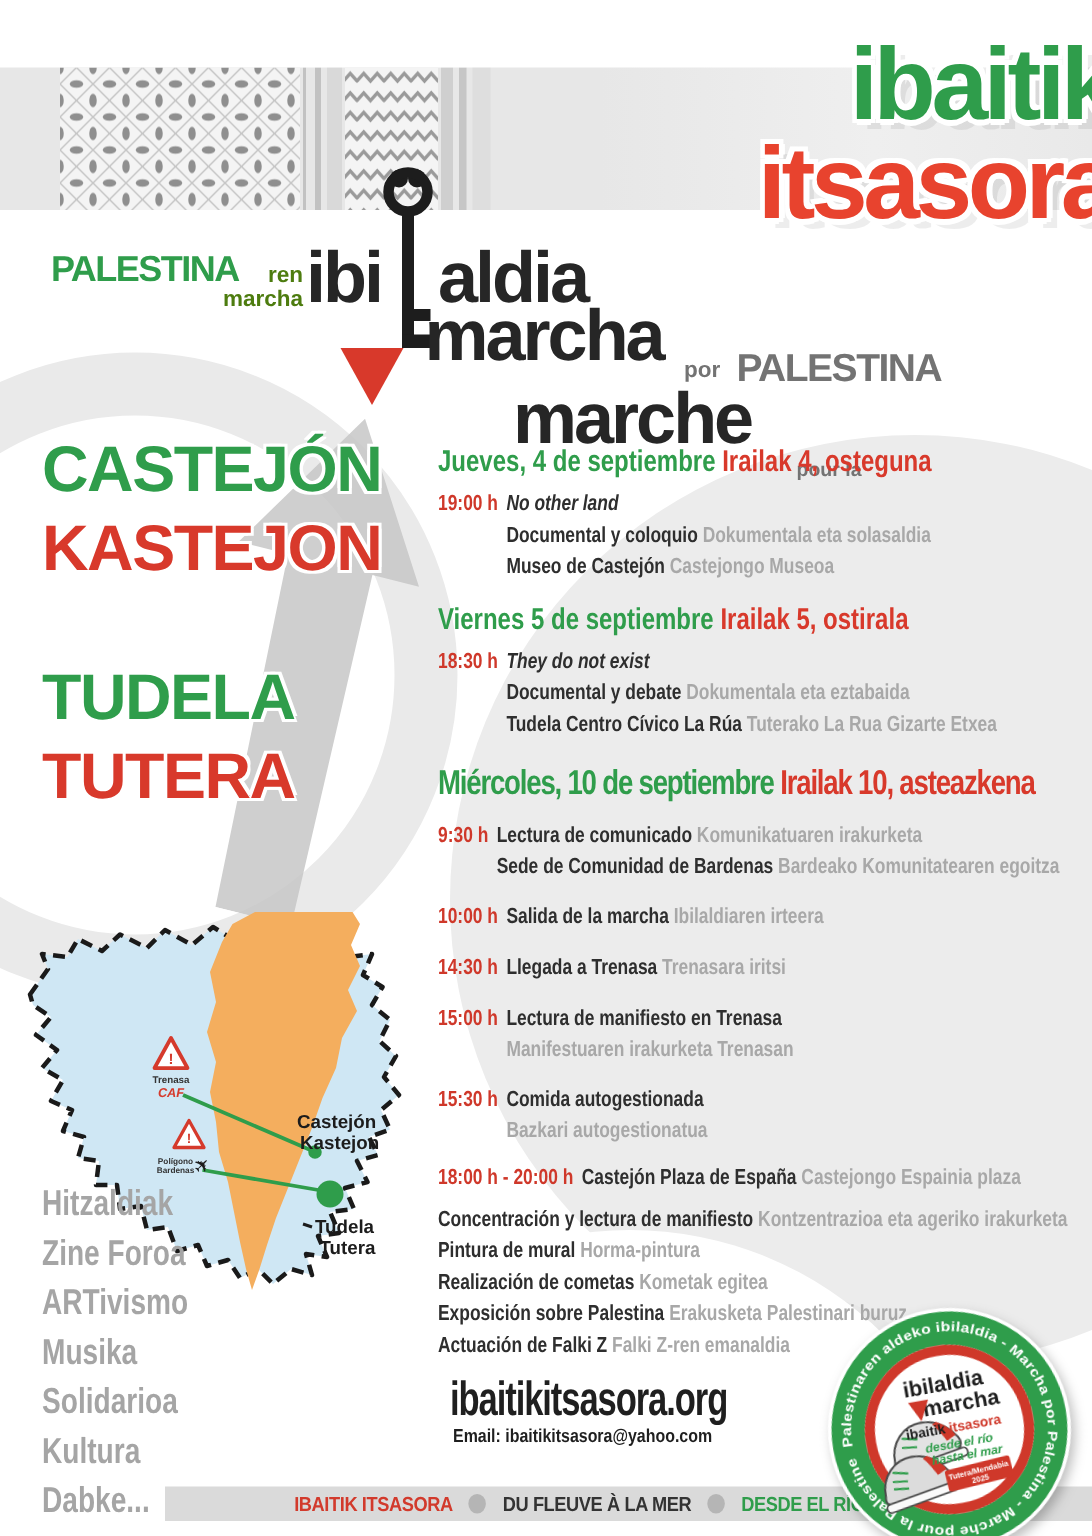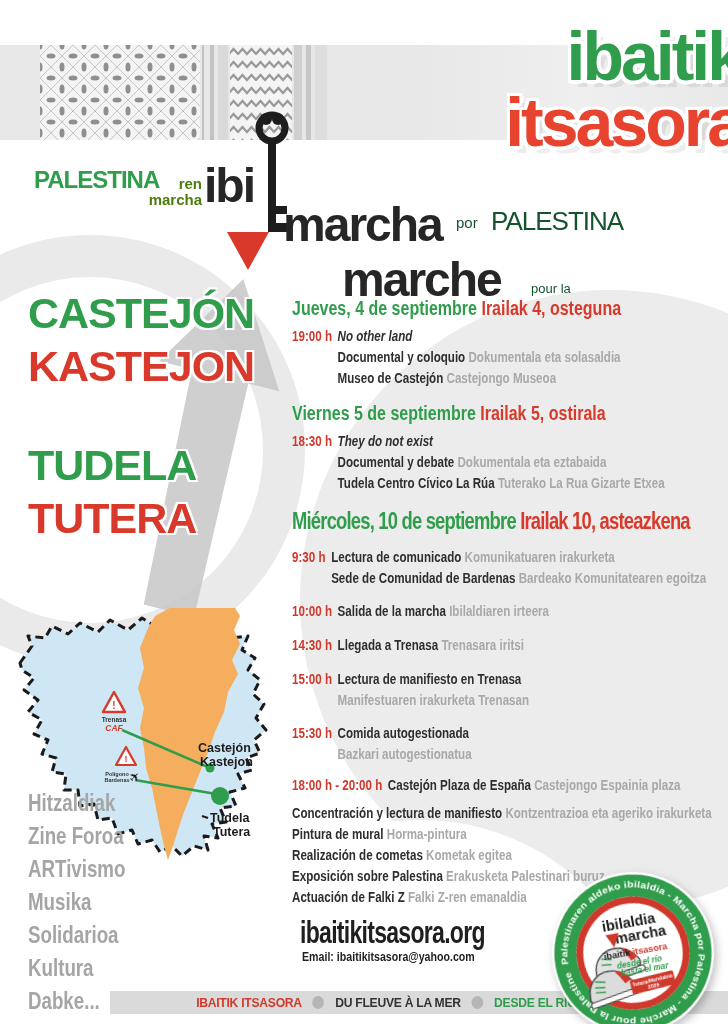--- a/index.html
+++ b/index.html
@@ -24,21 +24,21 @@
   .band{position:absolute;left:0;top:45px;width:728px;height:95px;
     background:linear-gradient(90deg,#e7e7e7 0%,#e7e7e7 55%,#efefef 80%,#e9e9e9 100%);}
   
   .bigtitle{position:absolute;right:10px;font-weight:bold;font-size:68px;line-height:1;
     letter-spacing:-3px;
     text-shadow:3px 3px 0 #fff,-3px -3px 0 #fff,3px -3px 0 #fff,-3px 3px 0 #fff,0 4px 0 #fff,4px 0 0 #fff,7px 7px 0 rgba(0,0,0,0.07);}
   
   .lk-palestina{position:absolute;left:34px;top:166px;font-weight:bold;font-size:24px;letter-spacing:-1px;color:var(--green);}
   .lk-ren{position:absolute;left:128px;top:176px;width:74px;text-align:right;font-weight:bold;font-size:15px;line-height:16px;color:#4d7c0f;}
   .lk-word{position:absolute;font-weight:bold;color:#262626;letter-spacing:-2px;font-size:48px;line-height:1;}
-  .lk-small{position:absolute;font-weight:normal;color:#14532d;}
+  .lk-small{position:absolute;font-weight:bold;color:#737373;margin-top:24px;}
   .dtri{position:absolute;width:0;height:0;border-left:21px solid transparent;border-right:21px solid transparent;border-top:38px solid #d8392b;}
   
   .city{position:absolute;left:28px;font-weight:bold;font-size:43px;letter-spacing:-1px;line-height:1;
     text-shadow:2px 2px 0 #fff,-2px -2px 0 #fff,2px -2px 0 #fff,-2px 2px 0 #fff;}
   
   .sched{position:absolute;left:292px;top:297px;width:540px;transform:scaleX(0.8);transform-origin:0 0;color:var(--dark);}
   .dayhdr{font-weight:bold;font-size:20px;margin-bottom:6px;white-space:nowrap;}
   .dayhdr.big{font-size:23px;letter-spacing:-1px;margin-bottom:12px;}
   .evt{display:flex;gap:7px;margin-bottom:13px;font-size:14.5px;line-height:21px;white-space:nowrap;}
   .evt .time{color:#cf382a;font-weight:bold;}
@@ -100,20 +100,21 @@
 
   <div class="bigtitle green" style="top:22px;">ibaitik</div>
   <div class="bigtitle" style="top:88px;color:var(--bigred);">itsasora</div>
 
   <div class="lk-palestina">PALESTINA</div>
   <div class="lk-ren">
     <div>ren</div>
     <div>marcha</div>
   </div>
   <div class="lk-word" style="left:204px;top:162px;">ibi</div>
+  <div class="lk-word" style="left:292px;top:162px;">aldia</div>
 
   <svg class="abs" style="left:254px;top:110px;" width="36" height="128" viewBox="0 0 36 128">
     <circle cx="12" cy="9" r="6" fill="#1d1d1d"></circle>
     <circle cx="24" cy="9" r="6" fill="#1d1d1d"></circle>
     <circle cx="18" cy="18" r="13" fill="none" stroke="#1d1d1d" stroke-width="7"></circle>
     <rect x="14" y="30" width="8" height="84" fill="#1d1d1d"></rect>
     <rect x="22" y="96" width="11" height="8" fill="#1d1d1d"></rect>
     <rect x="14" y="113" width="20" height="9" fill="#1d1d1d"></rect>
   </svg>
   <div class="lk-word" style="left:283px;top:201px;">marcha</div>

